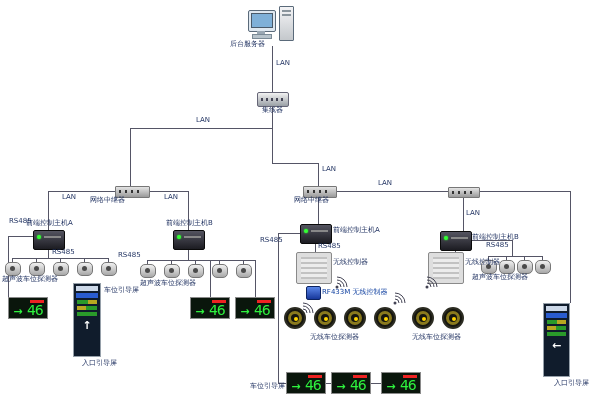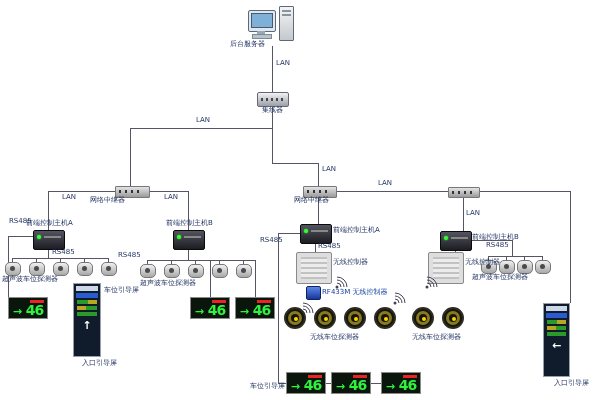--- a/index.html
+++ b/index.html
@@ -56,21 +56,21 @@
   .puck{position:absolute;width:22px;height:22px;border-radius:50%;background:#15150f;border:2px solid #2c2c22;box-sizing:border-box;}
   .puck::before{content:"";position:absolute;left:2px;top:2px;right:2px;bottom:2px;border-radius:50%;
         border:3px solid #8a7a1e;box-sizing:border-box;}
   .puck::after{content:"";position:absolute;left:8px;top:8px;width:4px;height:4px;border-radius:50%;background:#ffd400;}
 
   
   .gdisplay{position:absolute;width:40px;height:22px;background:#0a160c;border:1px solid #8a8a8a;
         display:flex;align-items:flex-end;justify-content:space-around;box-sizing:border-box;padding:1px 2px;}
   .gdisplay .red{position:absolute;top:2px;right:3px;width:14px;height:3px;background:#e22;}
   .gdisplay .arr{color:#2ef23e;font-size:11px;font-weight:bold;line-height:1;}
-  .gdisplay .num{color:#2ef23e;font-size:14px;font-weight:bold;line-height:1;letter-spacing:-1px;}
+  .gdisplay .num{color:#2ef23e;font-size:14px;font-weight:normal;line-height:1;letter-spacing:-1px;}
 
   
   .kiosk{position:absolute;background:#101c2c;border:1px solid #96a0aa;box-sizing:border-box;padding:2px;}
   .k-head{height:5px;background:#ccd8e8;margin-bottom:2px;}
   .k-blue{height:5px;background:#2a5cd0;margin-bottom:2px;}
   .k-row{height:4px;margin:2px 1px;}
   .k-row.r1{background:linear-gradient(90deg,#2a9a2a 0 55%,#b8a820 55% 100%);}
   .k-row.r2{background:linear-gradient(90deg,#b8a820 0 45%,#2a9a2a 45% 100%);}
   .k-row.r3{background:#2a9a2a;}
   .k-arrow{color:#fff;font-size:11px;font-weight:bold;text-align:center;margin-top:4px;line-height:1;}

